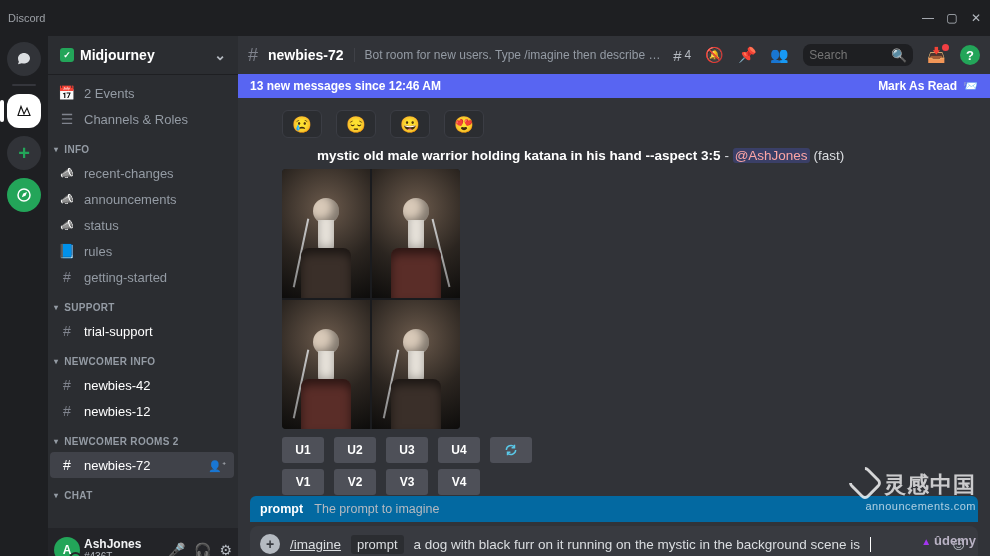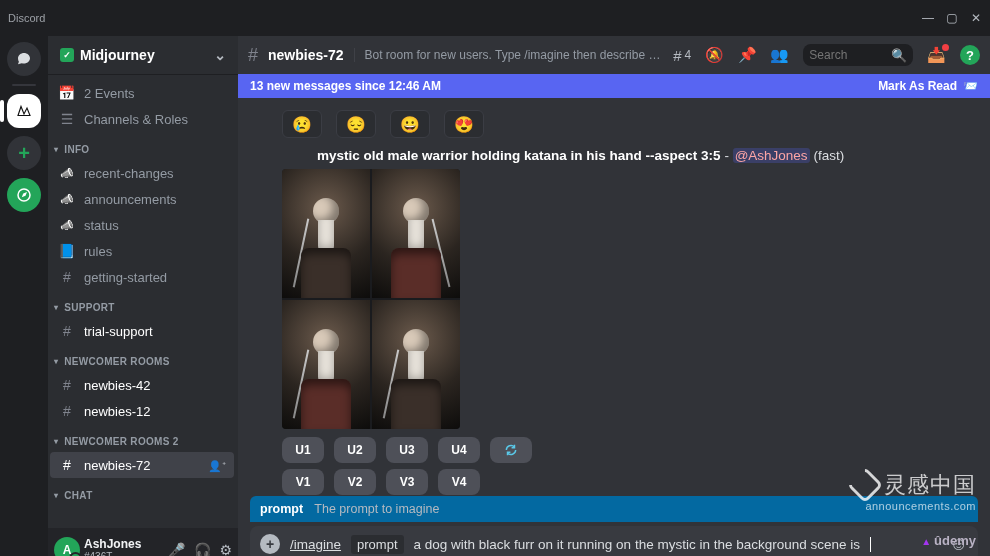--- a/index.html
+++ b/index.html
@@ -70,37 +70,37 @@
   .imgset { width: 178px; height: 260px; background: #1a1b1e; border-radius: 4px; display: grid; grid-template-columns: 1fr 1fr; grid-template-rows: 1fr 1fr; gap: 2px; overflow: hidden; margin-bottom: 8px; }
   .thumb { background: radial-gradient(circle at 50% 30%, #6b5a4c 0%, #2b2520 55%, #0d0c0b 100%); position: relative; overflow: hidden; }
   .warrior { position: absolute; left: 50%; bottom: 0; transform: translateX(-50%); }
   .head { width: 26px; height: 26px; border-radius: 50%; background: #d8c9b8; margin: 0 auto; box-shadow: inset -6px -4px 8px rgba(0,0,0,.4); }
   .beard { width: 16px; height: 34px; background: #e8e3db; margin: -4px auto 0; border-radius: 0 0 8px 8px; box-shadow: inset 0 -6px 8px rgba(0,0,0,.3); }
   .body { width: 50px; height: 50px; background: #3a2f29; border-radius: 8px 8px 0 0; margin: -6px auto 0; box-shadow: inset 0 6px 10px rgba(0,0,0,.5); }
   .thumb.t2 .body, .thumb.t3 .body { background: #5a2d28; }
   .katana { position: absolute; width: 2px; height: 70px; background: linear-gradient(#c9c9c9,#888); left: 18px; bottom: 10px; transform: rotate(12deg); }
   .thumb.t2 .katana { left: auto; right: 18px; transform: rotate(-14deg); }
   .btnrow { display: flex; gap: 10px; margin-bottom: 6px; }
-  .mjbtn { width: 42px; height: 26px; background: #4e5058; color: #fff; border-radius: 8px; font-size: 12px; font-weight: 600; display: flex; align-items: center; justify-content: center; }
+  .mjbtn { width: 42px; height: 26px; background: #4e5058; color: #fff; border-radius: 3px; font-size: 12px; font-weight: 600; display: flex; align-items: center; justify-content: center; }
   .mjbtn.ref { background: #4e5058; }
   .mjbtn.ref svg { width: 14px; height: 14px; }
 
   .promptbar { background: #0369a1; margin: 0 12px; border-radius: 6px 6px 0 0; padding: 6px 10px; font-size: 12.5px; color: #b5bac1; }
   .promptbar b { color: #fff; font-weight: 600; margin-right: 8px; }
 
   .inputbar { margin: 4px 12px 10px 12px; background: #383a40; border-radius: 8px; height: 36px; display: flex; align-items: center; padding: 0 10px; gap: 10px; font-size: 13.5px; position: relative; }
   .addcircle { width: 20px; height: 20px; border-radius: 50%; background: #b5bac1; color: #383a40; display: flex; align-items: center; justify-content: center; font-size: 14px; font-weight: 900; }
   .slash { color: #dbdee1; font-weight: 500; text-decoration: underline; }
   .arg { background: #2b2d31; padding: 2px 6px; border-radius: 3px; color: #dbdee1; font-size: 13px; }
   .typed { color: #dbdee1; }
   .caret { display: inline-block; width: 1px; height: 15px; background: #fff; vertical-align: middle; }
   .emoji { margin-left: auto; color: #b5bac1; font-size: 18px; }
 
   .watermark { position: absolute; right: 14px; bottom: 44px; text-align: right; color: rgba(255,255,255,.75); pointer-events: none; }
-  .watermark .big { font-size: 22px; font-weight: 400; letter-spacing: 1px; display: flex; align-items: center; gap: 6px; justify-content: flex-end; }
+  .watermark .big { font-size: 22px; font-weight: 700; letter-spacing: 1px; display: flex; align-items: flex-start; gap: 6px; justify-content: flex-end; }
   .watermark .small { font-size: 11px; letter-spacing: .5px; opacity: .9; }
   .wmlogo { width: 26px; height: 26px; border: 3px solid rgba(255,255,255,.8); border-left-color: transparent; border-radius: 6px; transform: rotate(45deg); }
   .udemy { position: absolute; right: 14px; bottom: 8px; font-size: 13px; color: #b9b2c4; font-weight: 700; pointer-events: none; }
   .udemy::before { content: "\25B2"; color: #a435f0; margin-right: 3px; font-size: 10px; }
 </style>
 </head>
 <body>
 
 <div class="titlebar">
   <span>Discord</span>
@@ -175,21 +175,21 @@
 
       <div class="seccat">
           <span>SUPPORT</span>
         </div>
       <div class="chitem sub bold">
           <span class="ico">#</span>
           <span>trial-support</span>
         </div>
 
       <div class="seccat">
-          <span>NEWCOMER ROOMS</span>
+          <span>NEWCOMER INFO</span>
         </div>
       <div class="chitem sub bold">
           <span class="ico">#</span>
           <span>newbies-42</span>
         </div>
       <div class="chitem sub bold">
           <span class="ico">#</span>
           <span>newbies-12</span>
         </div>
 

